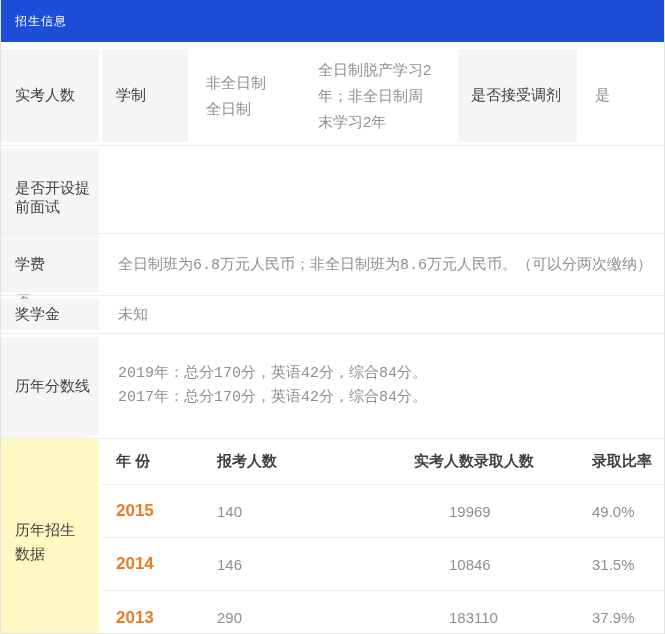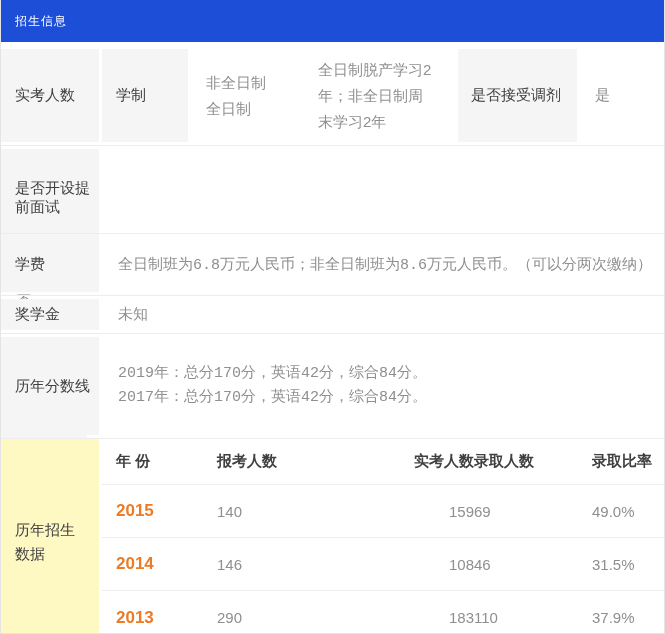--- a/index.html
+++ b/index.html
@@ -111,21 +111,21 @@
           <div class="tc tc1">年 份</div>
           <div class="tc tc2">报考人数</div>
           <div class="tc tc3">实考人数</div>
           <div class="tc tc4">录取人数</div>
           <div class="tc tc5">录取比率</div>
         </div>
 
         <div class="trow">
           <div class="tc tc1 year">2015</div>
           <div class="tc tc2">140</div>
-          <div class="tc tc3">159</div>
+          <div class="tc tc3">199</div>
           <div class="tc tc4">69</div>
           <div class="tc tc5">49.0%</div>
         </div>
 
         <div class="trow">
           <div class="tc tc1 year">2014</div>
           <div class="tc tc2">146</div>
           <div class="tc tc3">108</div>
           <div class="tc tc4">46</div>
           <div class="tc tc5">31.5%</div>

